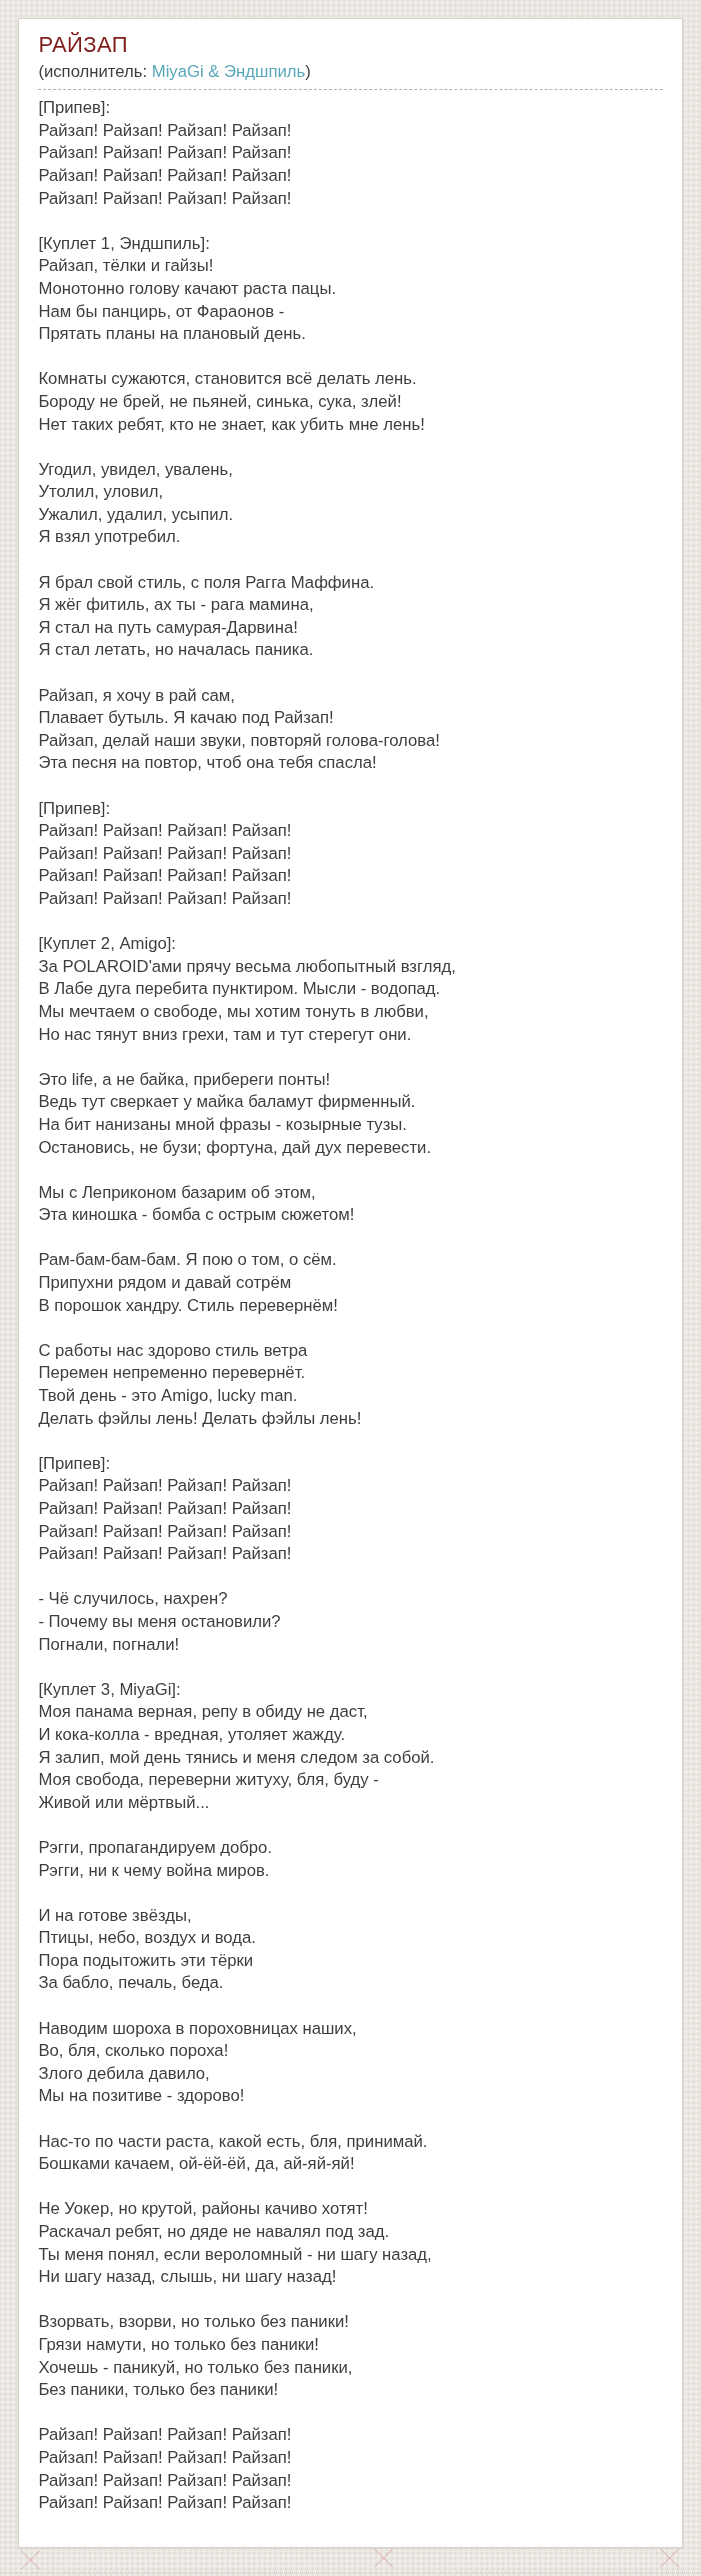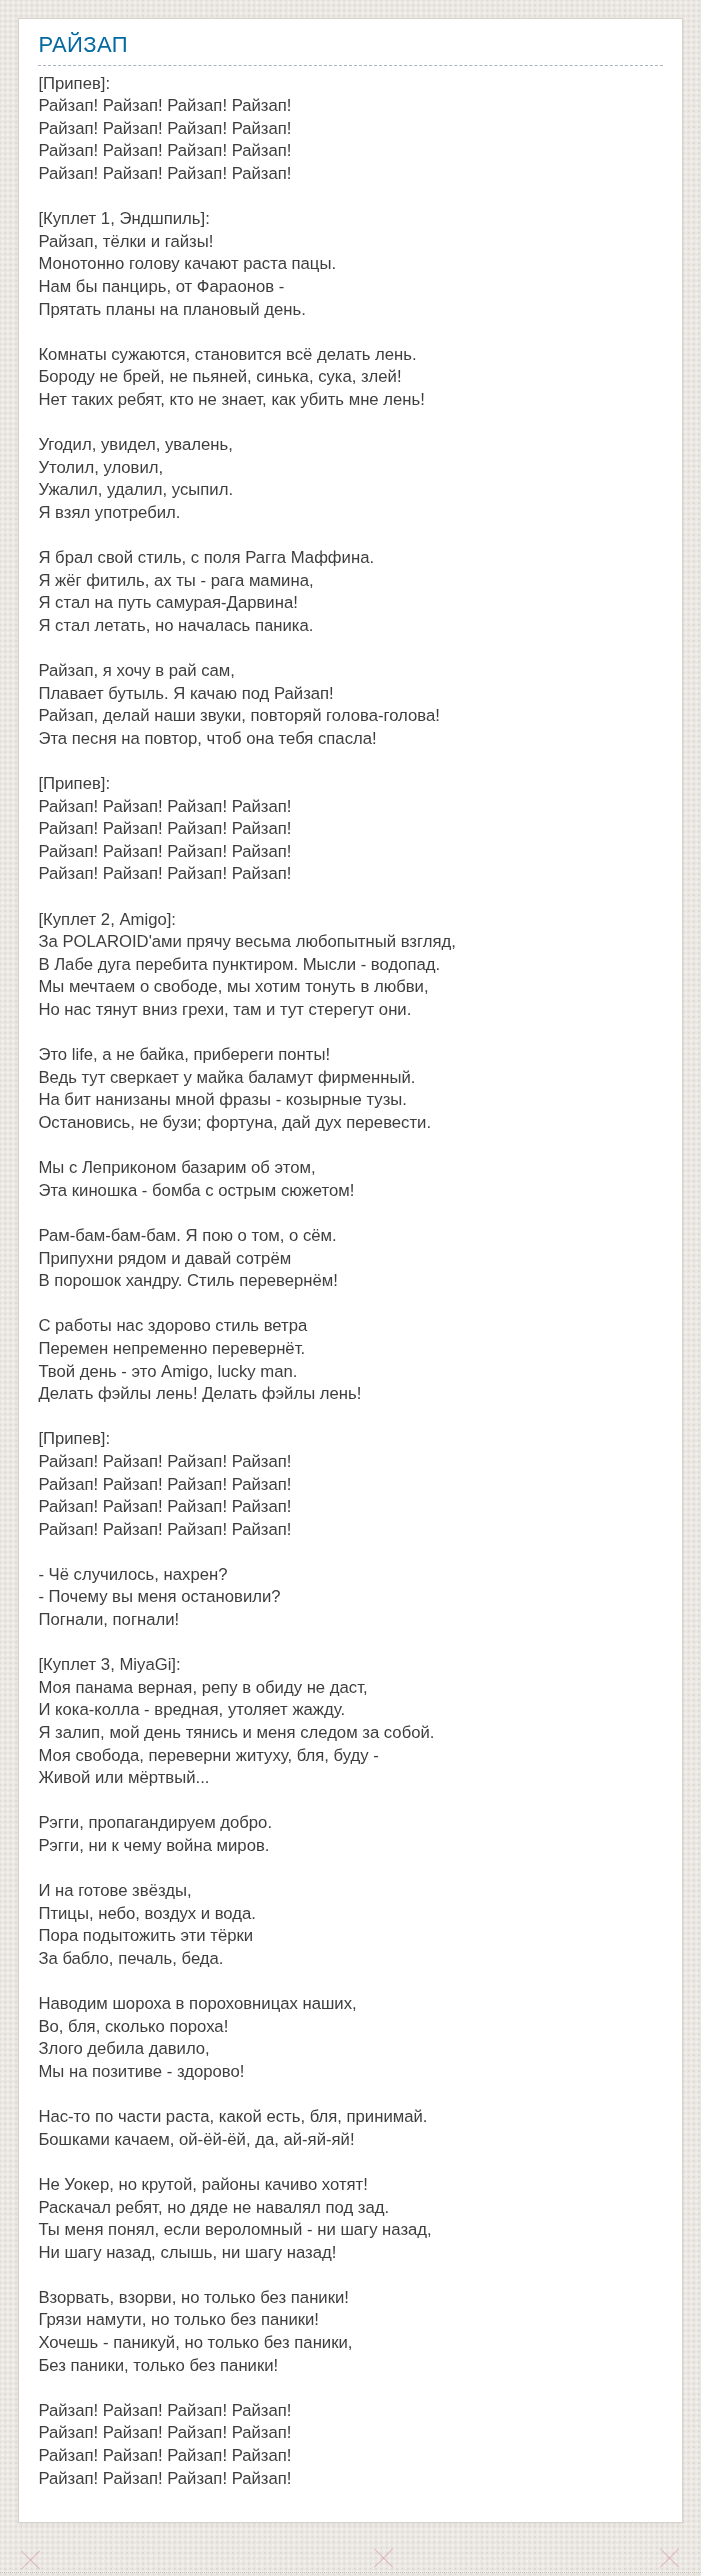--- a/index.html
+++ b/index.html
@@ -28,21 +28,21 @@
     background: #ffffff;
     border: 0.9px solid #d7d3cc;
     box-shadow: 0 0.9px 2.6px rgba(0,0,0,0.07);
     padding: 12.3px 19px 32px 19px;
   }
   .song-title {
     margin: 0;
     font-size: 22px;
     line-height: 26px;
     font-weight: normal;
-    color: #0369a1;
+    color: #7f1d1d;
     letter-spacing: 0.4px;
   }
   .artist-line {
     margin-top: 3.5px;
     font-size: 16.7px;
     line-height: 21px;
     color: #3e3e3e;
   }
   .artist-link {
     color: #57a8bb;
@@ -86,20 +86,21 @@
     bottom: 3.5px;
     border-top: 0.9px dotted #c6c0b8;
     height: 0;
   }
 </style>
 </head>
 <body>
 
 <div class="card">
   <h1 class="song-title">РАЙЗАП</h1>
+  <div class="artist-line"><span>(исполнитель: </span><a class="artist-link">MiyaGi &amp; Эндшпиль</a><span>)</span></div>
   <hr class="header-divider">
   <div class="lyrics">[Припев]:
 Райзап! Райзап! Райзап! Райзап!
 Райзап! Райзап! Райзап! Райзап!
 Райзап! Райзап! Райзап! Райзап!
 Райзап! Райзап! Райзап! Райзап!
 
 [Куплет 1, Эндшпиль]:
 Райзап, тёлки и гайзы!
 Монотонно голову качают раста пацы.

